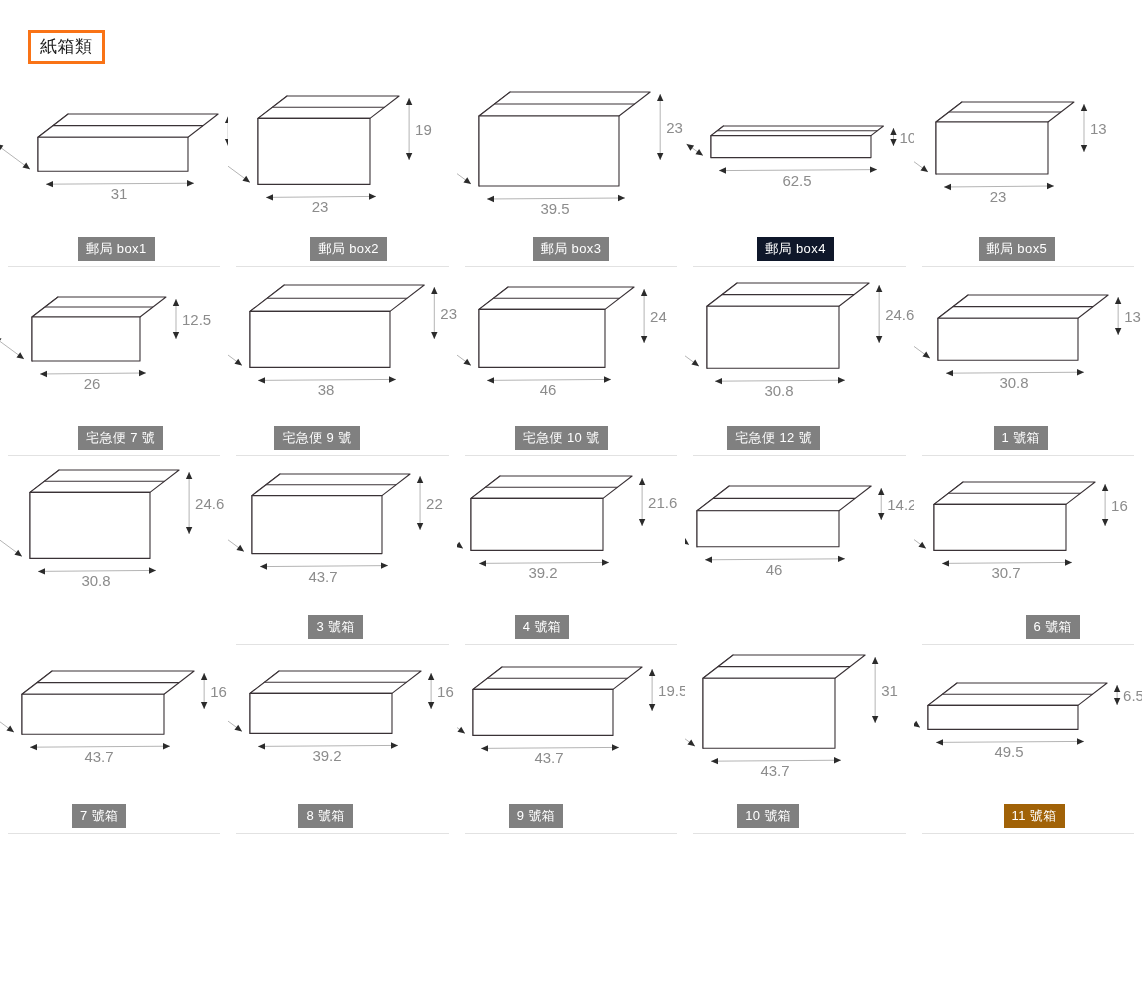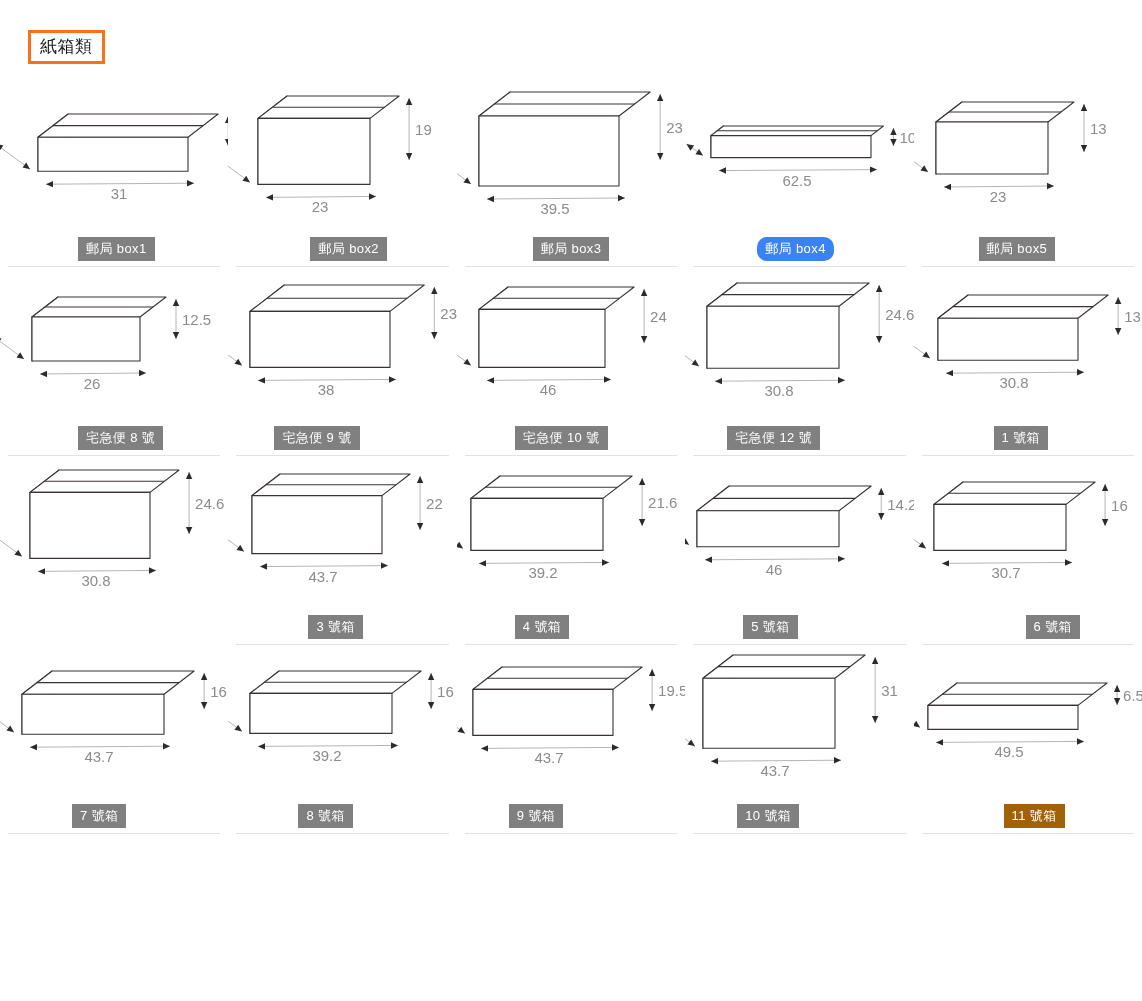--- a/index.html
+++ b/index.html
@@ -198,21 +198,21 @@
                 <polygon points="192,91.6 184.97988743875703,88.44436700050869 185.02039295660046,94.84423881977384" class="arrow"></polygon>
                 <text x="112" y="107.6" class="dim-text" text-anchor="middle">62.5</text>
                 <line x1="1.5199999999999996" y1="66" x2="18" y2="77.6" class="dim-line"></line>
                 <polygon points="1.5199999999999996,66 5.402266989082511,72.64590121996109 9.086054070747716,67.41238302118155" class="arrow"></polygon>
                 <polygon points="18,77.6 14.117733010917489,70.9540987800389 10.433945929252284,76.18761697881844" class="arrow"></polygon>
                 <text x="-2.4800000000000004" y="90" class="dim-text" text-anchor="end">10</text>
               </g>
             </svg>
           </div>
           <div class="label-strip">
-            <div class="label-chip" style="left: 72px; background: #3b82f6; color: rgb(255, 255, 255); border-radius: 10px;">郵局 box4</div>
+            <div class="label-chip" style="left: 72px; background: #0f172a; color: rgb(255, 255, 255);">郵局 box4</div>
             <div class="rule" style="background: rgb(226, 226, 226);"></div>
           </div>
         </div>
         <div class="cell">
           <div class="figure">
             <svg width="228.4" height="155" viewBox="0 0 228.4 155">
               <g>
                 <polygon points="22,44 48,24 48,76 22,96" class="box-edge"></polygon>
                 <polygon points="22,44 48,24 160,24 134,44" class="box-edge"></polygon>
                 <polygon points="22,44 134,44 134,96 22,96" class="box-edge"></polygon>
@@ -262,21 +262,21 @@
                 <polygon points="146,106 138.970124142019,102.86617718730369 139.0304988139072,109.26589240745173" class="arrow"></polygon>
                 <text x="92" y="122" class="dim-text" text-anchor="middle">26</text>
                 <line x1="-6" y1="70" x2="24" y2="92" class="dim-line"></line>
                 <polygon points="-6,70 -2.247528752618117,76.72004163213087 1.5371986945979943,71.55904965865436" class="arrow"></polygon>
                 <polygon points="24,92 20.247528752618116,85.27995836786913 16.462801305402003,90.44095034134564" class="arrow"></polygon>
                 <text x="-10" y="94" class="dim-text" text-anchor="end">19.5</text>
               </g>
             </svg>
           </div>
           <div class="label-strip">
-            <div class="label-chip" style="left: 78px; background: rgb(128, 128, 128); color: rgb(255, 255, 255);">宅急便 8 號</div>
+            <div class="label-chip" style="left: 78px; background: rgb(128, 128, 128); color: rgb(255, 255, 255);">宅急便 7 號</div>
             <div class="rule" style="background: rgb(226, 226, 226);"></div>
           </div>
         </div>
         <div class="cell">
           <div class="figure">
             <svg width="228.4" height="155" viewBox="0 0 228.4 155">
               <g>
                 <polygon points="22,44.400000000000006 56.32,18.000000000000004 56.32,74 22,100.4" class="box-edge"></polygon>
                 <polygon points="22,44.400000000000006 56.32,18.000000000000004 196.32,18.000000000000004 162,44.400000000000006" class="box-edge"></polygon>
                 <polygon points="22,44.400000000000006 162,44.400000000000006 162,100.4 22,100.4" class="box-edge"></polygon>
@@ -501,24 +501,20 @@
                 <polygon points="20,103.8 27.022677995193305,106.9499196459319 26.976964875615153,100.5500829049909" class="arrow"></polygon>
                 <polygon points="160,102.8 152.97732200480672,99.6500803540681 153.02303512438485,106.04991709500909" class="arrow"></polygon>
                 <text x="89" y="118.8" class="dim-text" text-anchor="middle">46</text>
                 <line x1="-32.24" y1="62" x2="4" y2="88.8" class="dim-line"></line>
                 <polygon points="-32.24,62 -28.51449013499773,68.73502607610176 -24.70910988222743,63.58924322683326" class="arrow"></polygon>
                 <polygon points="4,88.8 0.27449013499773045,82.06497392389822 -3.5308901177725716,87.21075677316672" class="arrow"></polygon>
                 <text x="-36.24" y="86" class="dim-text" text-anchor="end">33.5</text>
               </g>
             </svg>
           </div>
-          <div class="label-strip">
-            <div class="label-chip" style="left: 58px; background: rgb(128, 128, 128); color: rgb(255, 255, 255);">5 號箱</div>
-            <div class="rule" style="background: rgb(226, 226, 226);"></div>
-          </div>
         </div>
         <div class="cell">
           <div class="figure">
             <svg width="228.4" height="155" viewBox="0 0 228.4 155">
               <g>
                 <polygon points="20,48.400000000000006 49.120000000000005,26.000000000000004 49.120000000000005,72 20,94.4" class="box-edge"></polygon>
                 <polygon points="20,48.400000000000006 49.120000000000005,26.000000000000004 181.12,26.000000000000004 152,48.400000000000006" class="box-edge"></polygon>
                 <polygon points="20,48.400000000000006 152,48.400000000000006 152,94.4 20,94.4" class="box-edge"></polygon>
                 <line x1="34.56" y1="37.2" x2="166.56" y2="37.2" class="box-seam"></line>
               </g>

